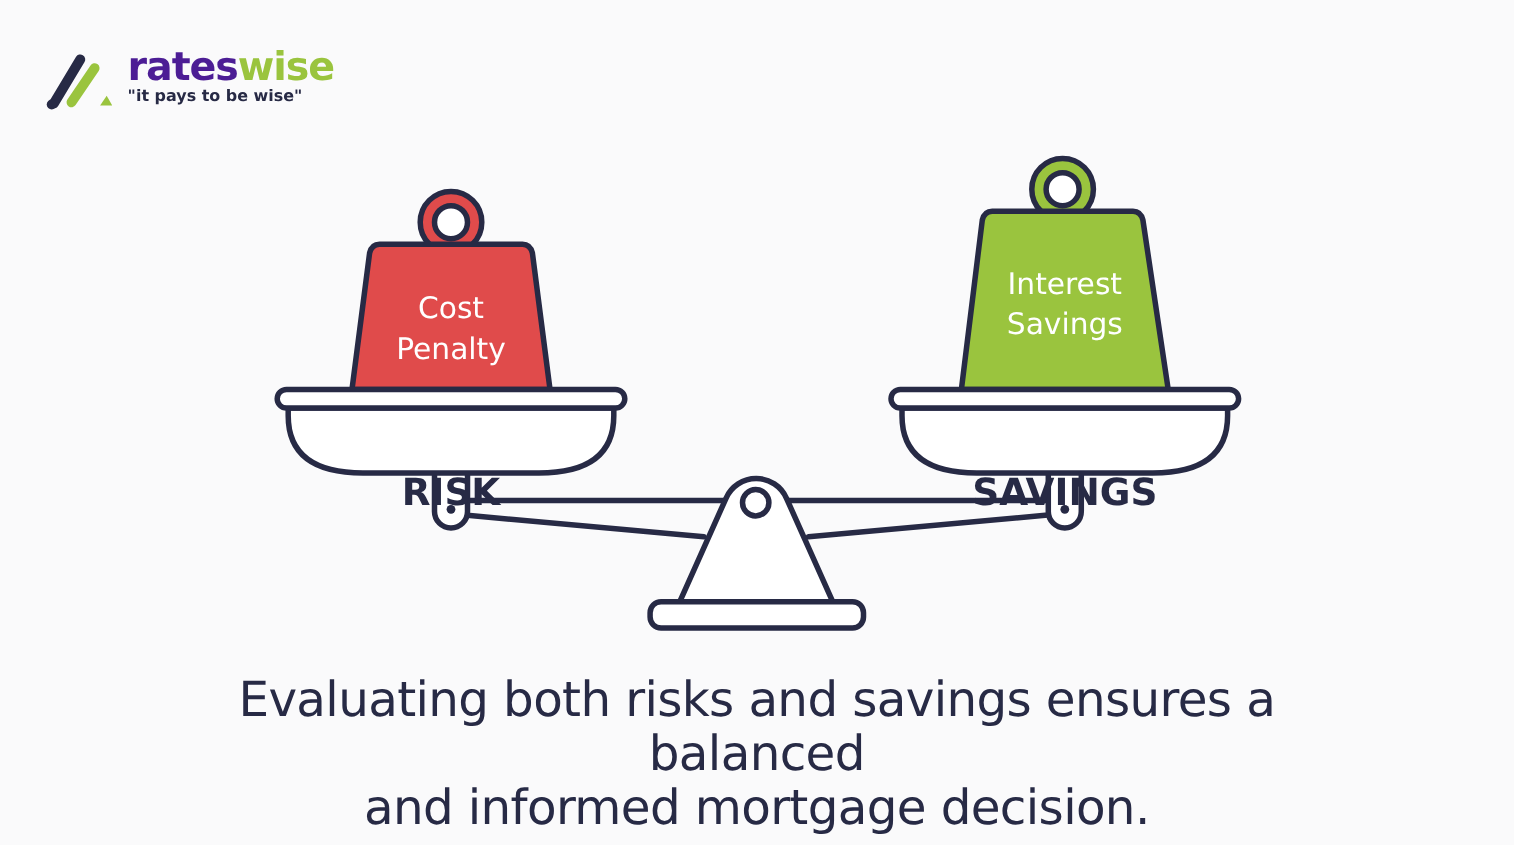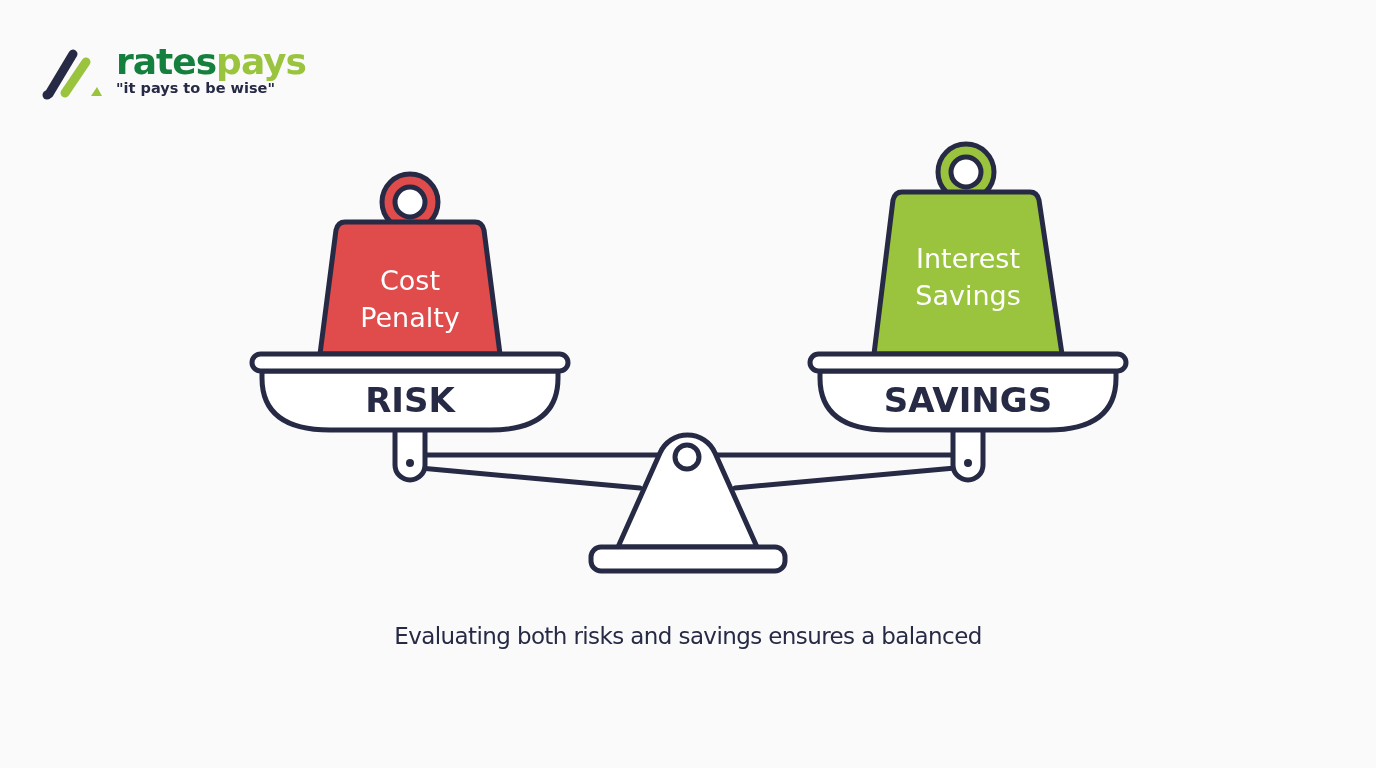--- a/index.html
+++ b/index.html
@@ -12,57 +12,58 @@
   }
   .logo {
     position: absolute; left: 40px; top: 44px; width: 280px; height: 60px;
   }
   .logo-mark { position: absolute; left: 0; top: 0; width: 70px; height: 60px; }
   .brand {
     position: absolute; left: 76px; top: -4px;
     font-family: "DejaVu Sans", sans-serif; font-weight: bold;
     font-size: 36px; letter-spacing: -1px; line-height: 44px;
   }
-  .brand .b1 { color: #15803d; }
+  .brand .b1 { color: #4c1d95; }
   .brand .b2 { color: #9ac43e; }
   .tagline {
     position: absolute; left: 76px; top: 36px;
     font-family: "DejaVu Sans", sans-serif; font-weight: bold;
     font-size: 14.5px; color: #272a45; white-space: nowrap;
   }
   .scene { position: absolute; left: 0; top: 0; width: 1376px; height: 768px; }
   .weight-label {
     position: absolute; text-align: center; color: #ffffff;
     font-family: "DejaVu Sans", sans-serif; font-size: 27px; line-height: 37px;
     font-weight: normal;
   }
   .weight-label span { display: block; }
   .pan-label {
     position: absolute; text-align: center; color: #272a45;
     font-family: "DejaVu Sans", sans-serif; font-weight: bold; font-size: 34px;
     letter-spacing: 0px;
+    margin-top: 48px;
   }
   .caption {
     position: absolute; left: 188px; top: 612px; width: 1000px;
     text-align: center; font-family: "DejaVu Sans", sans-serif;
-    font-size: 23px; line-height: 49px; color: #272a45; letter-spacing: -0.6px;
+    font-size: 44px; line-height: 49px; color: #272a45; letter-spacing: -0.6px;
   }
   .caption span { display: block; }
 </style>
 </head>
 <body>
 
 <div class="logo">
   <svg class="logo-mark" viewBox="0 0 70 60">
     <line x1="9" y1="50" x2="33" y2="10" stroke="#272a45" stroke-width="9" stroke-linecap="round"></line>
     <circle cx="7" cy="51" r="4.5" fill="#272a45"></circle>
     <line x1="25" y1="49" x2="46" y2="18" stroke="#9ac43e" stroke-width="9" stroke-linecap="round"></line>
     <polygon points="51,52 57,43 62,52" fill="#9ac43e"></polygon>
   </svg>
-  <div class="brand"><span class="b1">rates</span><span class="b2">pays</span></div>
+  <div class="brand"><span class="b1">rates</span><span class="b2">wise</span></div>
   <div class="tagline">"it pays to be wise"</div>
 </div>
 
 <svg class="scene" viewBox="0 0 1376 768" xmlns="http://www.w3.org/2000/svg">
   <g fill="none" stroke="#272a45" stroke-width="5" stroke-linejoin="round" stroke-linecap="round">
 
     <g>
       <line x1="420" y1="455" x2="960" y2="455"></line>
       <line x1="420" y1="468" x2="640" y2="488"></line>
       <line x1="735" y1="488" x2="955" y2="468"></line>
@@ -115,13 +116,14 @@
 <div class="weight-label" style="left:876px; top:240px; width:184px;text-align:center;">
   <span>Interest</span>
   <span>Savings</span>
 </div>
 
 <div class="pan-label" style="left:262px; top:380px; width:296px;">RISK</div>
 <div class="pan-label" style="left:820px; top:380px; width:296px;">SAVINGS</div>
 
 <div class="caption">
   <span>Evaluating both risks and savings ensures a balanced</span>
+  <span>and informed mortgage decision.</span>
 </div>
 
 </body></html>

